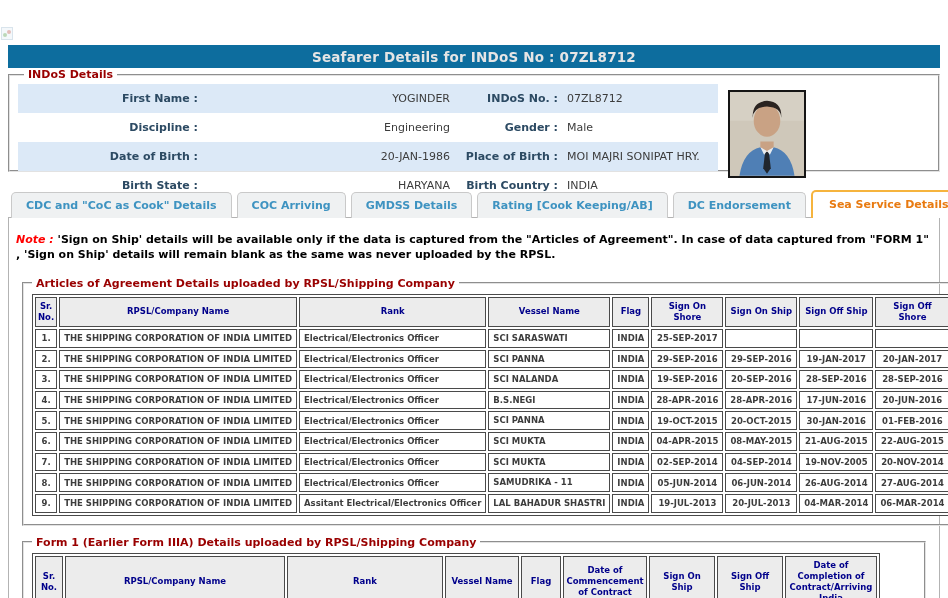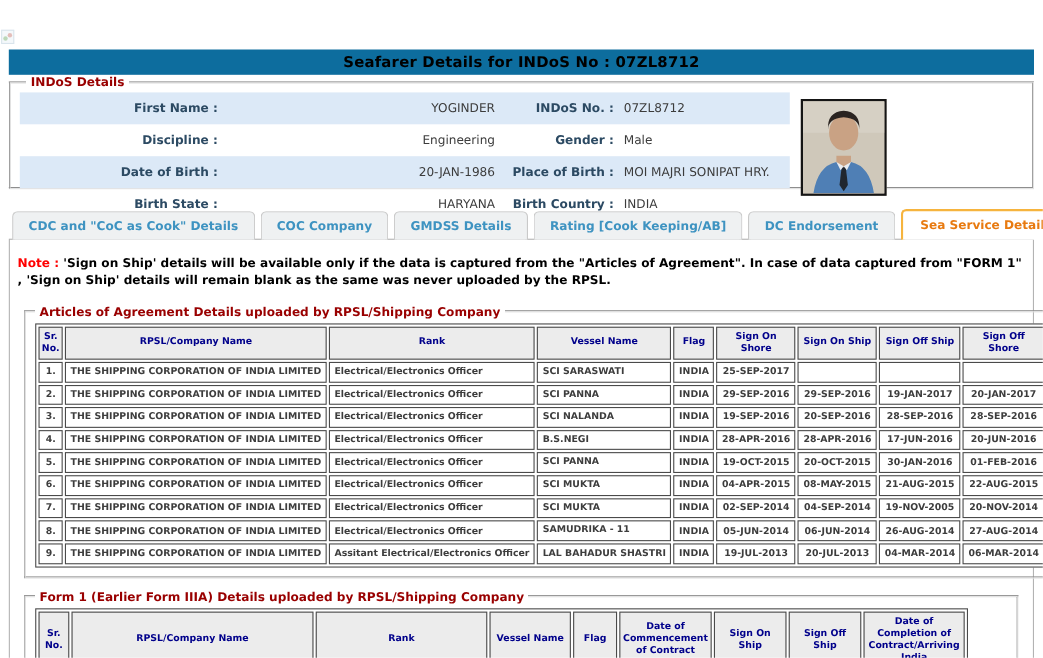--- a/index.html
+++ b/index.html
@@ -19,21 +19,21 @@
   .mini-img-icon .a { left: 1px; top: 5px; background: #bcd8b9; }
   .mini-img-icon .b { left: 5px; top: 2px; background: #e3bdb9; }
 
   .top-spacer { height: 45px; }
 
   .title-bar {
     margin: 0 8px; height: 23px; background: #0d6d9e;
     display: flex; align-items: center; justify-content: center;
   }
   .title-bar .t {
-    color: #000000; font-weight: bold; font-size: 13.5px; letter-spacing: 0.2px;
+    color: #e5e5e5; font-weight: bold; font-size: 13.5px; letter-spacing: 0.2px;
   }
 
   fieldset { border: 2px groove #e2e2e2; }
   legend {
     color: #990000; font-weight: bold; font-size: 11px; padding: 0 4px;
   }
 
   .indos-fs { margin: 0 8px; padding: 2px 8px 8px; position: relative; height: 104px; }
   .indos-fs legend { margin-left: 6px; margin-top: 32px; }
   .indos-grid { width: 700px; margin-top: 1px; }
@@ -67,21 +67,21 @@
     background: #ffffff; border: 2px solid #f6b43e; border-bottom: none;
     color: #e87a10; padding: 6px 16px 7px; z-index: 3;
   }
 
   .panel {
     margin: 0 8px; border: 1px solid #b3b3b3; background: #ffffff;
     padding: 8px 5px 14px; min-height: 368px; position: relative; z-index: 1;
   }
 
   .note { font-size: 11px; font-weight: bold; color: #000; line-height: 1.4; padding: 6px 2px 4px; }
-  .note .red { color: #ff0000; }
+  .note .red { color: #ff0000; font-style: italic; }
 
   .data-fs { margin: 10px 8px 0; padding: 2px 6px 8px; }
   .data-fs legend { margin-left: 2px; }
 
   table.data {
     border-collapse: separate; border-spacing: 2px;
     border: 1px solid #4a4a4a; background: #ffffff; margin: 2px 0 0 2px;
   }
   table.data th {
     border: 1px solid #4a4a4a; background: #ececec; color: #00008b;
@@ -148,21 +148,21 @@
       <path d="M32 58 L39 64 L46 58 L46 52 L32 52 Z" fill="#c9a284"></path>
       <path d="M37 63 L41 63 L43 80 L39 86 L35 80 Z" fill="#20262e"></path>
       <path d="M32 58 L39 62 L36 66 Z" fill="#e8ecf0"></path>
       <path d="M46 58 L39 62 L42 66 Z" fill="#e8ecf0"></path>
     </svg>
   </div>
 </fieldset>
 
 <div class="tab-strip">
     <div class="tab">CDC and "CoC as Cook" Details</div>
-    <div class="tab">COC Company</div>
+    <div class="tab">COC Arriving</div>
     <div class="tab">GMDSS Details</div>
     <div class="tab">Rating [Cook Keeping/AB]</div>
     <div class="tab">DC Endorsement</div>
     <div class="tab active">Sea Service Details</div>
   </div>
 
 <div class="panel">
 
   <div class="note">
     <span class="red">Note :</span>

